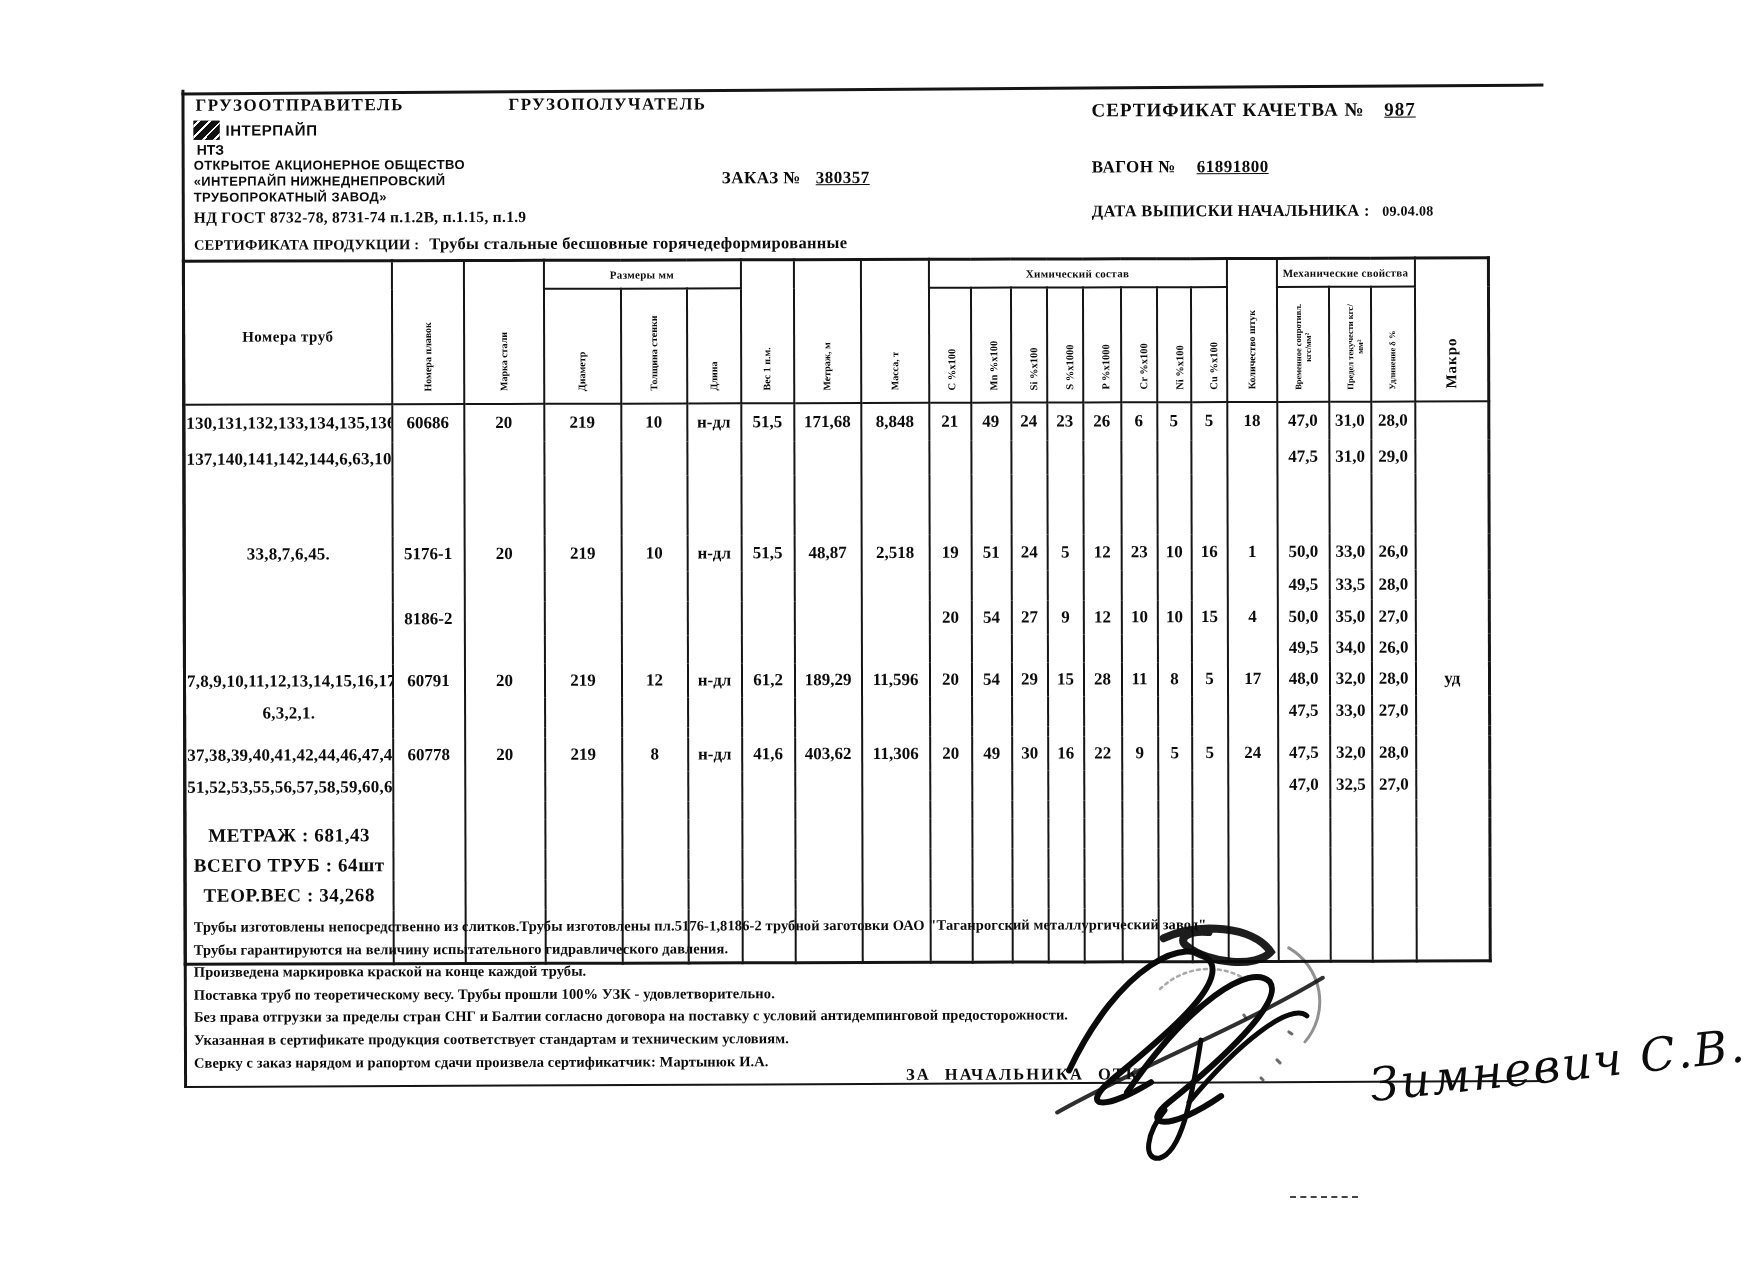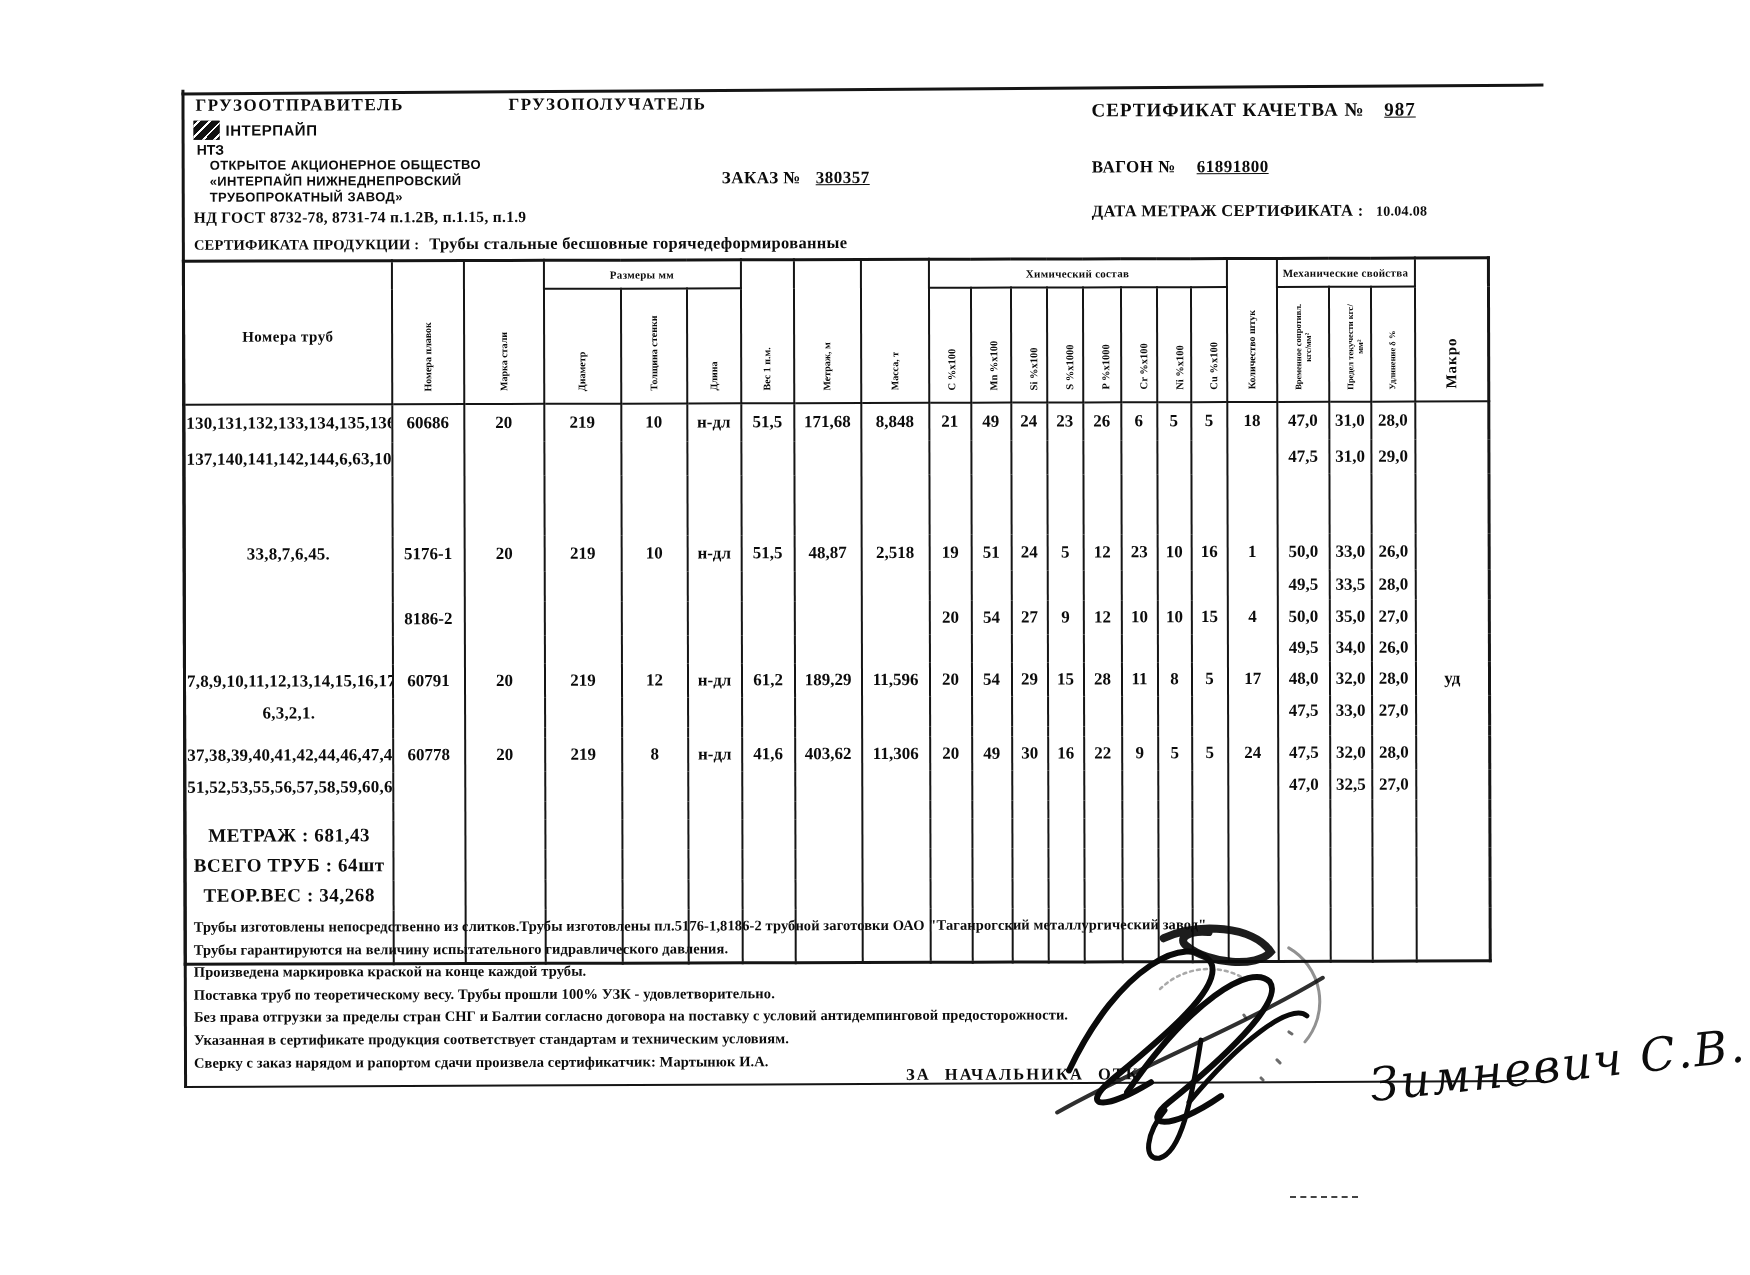--- a/index.html
+++ b/index.html
@@ -74,41 +74,41 @@
   <div class="t hdr-label" style="left:327px;top:6px;">ГРУЗОПОЛУЧАТЕЛЬ</div>
   <div class="t cert-line" style="left:910px;top:12px;">
     <span>СЕРТИФИКАТ КАЧЕТВА №</span>
     <span class="num" style="margin-left:14px;">987</span>
   </div>
 
   <div class="logo-mark"></div>
   <div class="logo-text">ІНТЕРПАЙП</div>
   <div class="logo-sub">НТЗ</div>
 
-  <div class="t company" style="left:12px;top:68px;margin-left:16px;">
+  <div class="t company" style="left:12px;top:68px;">
     <div>ОТКРЫТОЕ АКЦИОНЕРНОЕ ОБЩЕСТВО</div>
     <div>«ИНТЕРПАЙП НИЖНЕДНЕПРОВСКИЙ</div>
     <div>ТРУБОПРОКАТНЫЙ ЗАВОД»</div>
   </div>
 
   <div class="t order-line" style="left:540px;top:80px;">
     <span>ЗАКАЗ №</span>
     <span class="num" style="margin-left:10px;">380357</span>
   </div>
 
   <div class="t wagon-line" style="left:910px;top:70px;text-align:right;">
     <span>ВАГОН №</span>
     <span class="num" style="margin-left:16px;">61891800</span>
   </div>
 
   <div class="t nd-line" style="left:12px;top:119px;">НД   ГОСТ 8732-78, 8731-74 п.1.2В, п.1.15, п.1.9</div>
 
   <div class="t date-line" style="left:910px;top:114px;">
-    <span>ДАТА МЕТРАЖ СЕРТИФИКАТА :</span>
-    <span class="date-val">10.04.08</span>
+    <span>ДАТА ВЫПИСКИ НАЧАЛЬНИКА :</span>
+    <span class="date-val">09.04.08</span>
   </div>
 
   <div class="t" style="left:12px;top:145px;">
     <span class="prod-label">СЕРТИФИКАТА ПРОДУКЦИИ :</span>
     <span class="prod-value">Трубы стальные бесшовные горячедеформированные</span>
   </div>
 
   <div class="tblwrap">
     <table class="cert">
       <colgroup>

